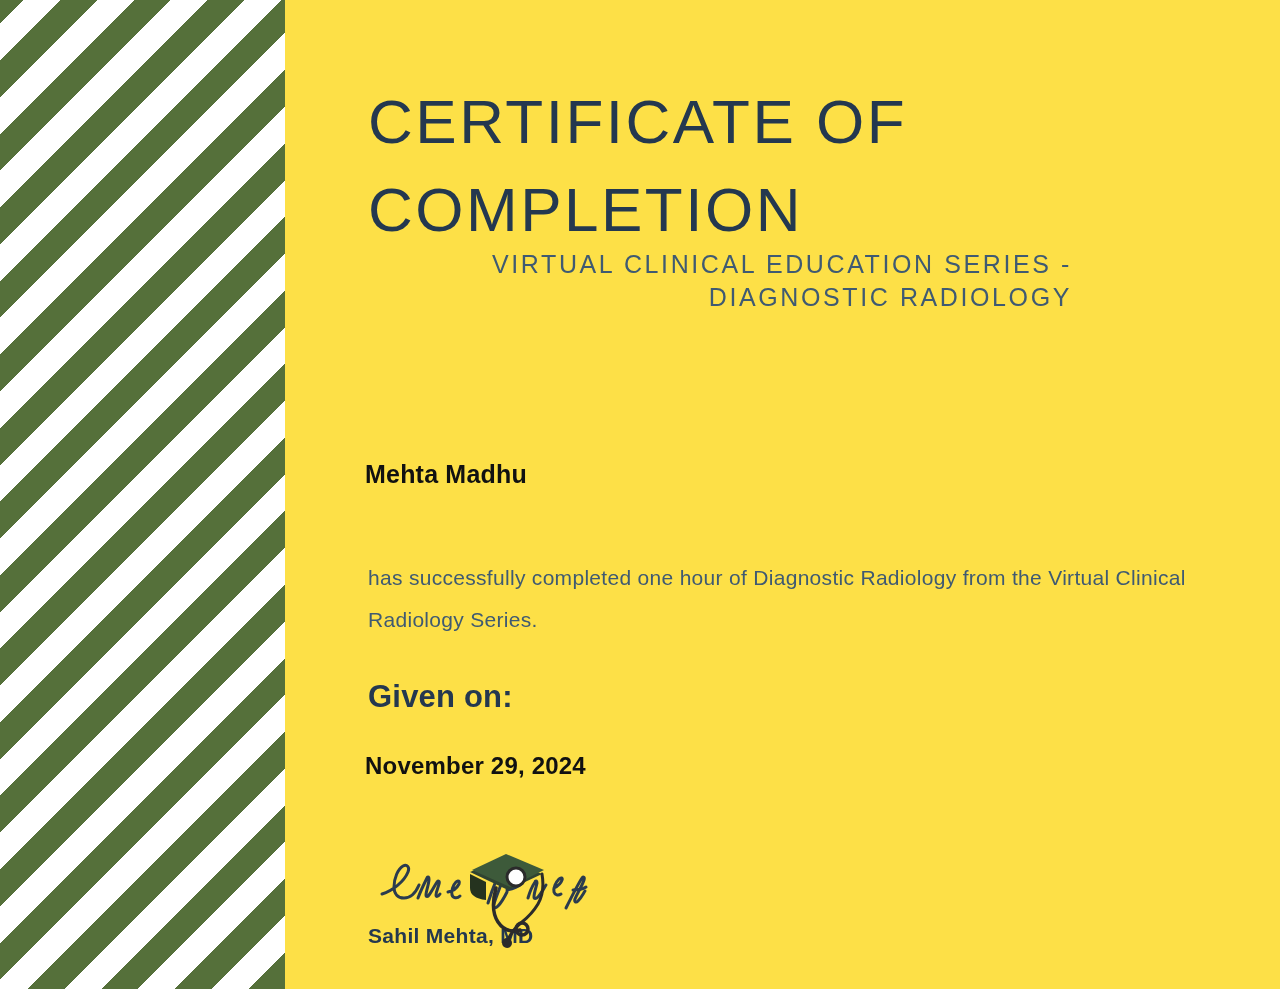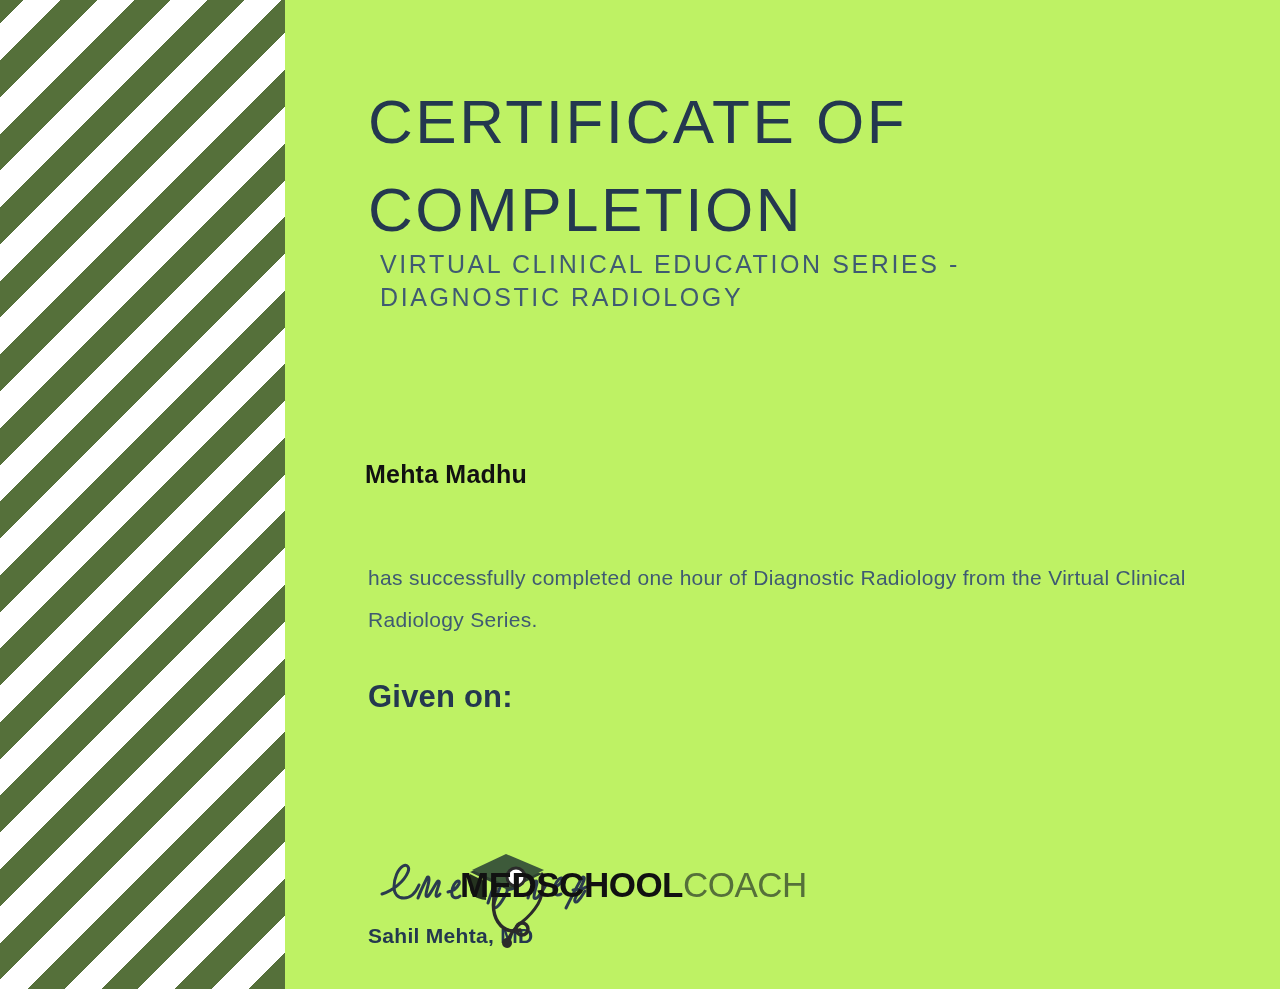--- a/index.html
+++ b/index.html
@@ -10,21 +10,21 @@
   body {
     width: 1280px;
     height: 989px;
     font-family: "Liberation Sans", sans-serif;
     overflow: hidden;
   }
   .certificate {
     position: relative;
     width: 1280px;
     height: 989px;
-    background: #bef264;
+    background: #fde047;
     overflow: hidden;
   }
   
   .stripe-band {
     position: absolute;
     left: 0;
     top: 0;
     width: 285px;
     height: 989px;
     background-color: #ffffff;
@@ -50,29 +50,30 @@
     width: 720px;
     color: #24384f;
     font-size: 62px;
     line-height: 88px;
     letter-spacing: 2.5px;
     font-weight: 400;
     text-transform: uppercase;
   }
   .subtitle {
     position: absolute;
-    left: 12px;
+    left: 4px;
     top: 248px;
     width: 700px;
     color: #3f5a72;
     font-size: 25px;
     line-height: 33px;
     letter-spacing: 2.6px;
     font-weight: 400;
     text-transform: uppercase;
+    text-align: right;
   }
   .certify-label {
     position: absolute;
     left: 0;
     top: 400px;
     color: #24384f;
     font-size: 23px;
     font-weight: bold;
     letter-spacing: 0.2px;
   }
@@ -177,20 +178,21 @@
 
     <div class="subtitle">VIRTUAL CLINICAL EDUCATION SERIES - DIAGNOSTIC RADIOLOGY</div>
 
 
     <div class="recipient-name">Mehta Madhu</div>
 
     <div class="body-text">has successfully completed one hour of Diagnostic Radiology from the Virtual Clinical Radiology Series.</div>
 
     <div class="given-label">Given on:</div>
 
+    <div class="given-date">November 29, 2024</div>
 
     <div class="signature">
       <svg width="250" height="70" viewBox="0 0 250 70" fill="none" xmlns="http://www.w3.org/2000/svg">
         <path d="M14 46c10-3 22-12 26-22 2-5-1-8-5-6-5 3-9 12-9 21 0 7 4 11 10 11 7 0 12-6 15-13" stroke="#2b3b4e" stroke-width="3" stroke-linecap="round" fill="none"></path>
         <path d="M50 50c3-8 7-16 9-20 1-2 2-1 2 1 0 5-3 12-3 16 0 2 2 2 3 0 3-4 6-10 8-13 1-2 3-1 2 2-1 4-3 8-3 11 0 2 2 2 4-1" stroke="#2b3b4e" stroke-width="3" stroke-linecap="round" fill="none"></path>
         <path d="M80 44c5-1 9-4 11-8 1-3-1-4-3-2-3 3-5 9-4 13 1 3 5 4 8 1" stroke="#2b3b4e" stroke-width="3" stroke-linecap="round" fill="none"></path>
         <path d="M120 55c4-13 10-28 16-38 2-4 4-3 3 1-3 13-11 30-13 38-1 4 1 5 4 2 4-4 7-10 9-14" stroke="#2b3b4e" stroke-width="3" stroke-linecap="round" fill="none"></path>
         <path d="M139 42c6-1 11-3 14-6" stroke="#2b3b4e" stroke-width="3" stroke-linecap="round" fill="none"></path>
         <path d="M160 50c2-7 5-13 7-16 1-2 2-1 2 1-1 5-3 10-3 14 0 2 2 2 4 0 3-3 6-9 8-12" stroke="#2b3b4e" stroke-width="3" stroke-linecap="round" fill="none"></path>
         <path d="M186 40c4-2 7-5 8-8 1-2-1-3-3-1-3 3-6 9-5 13 1 3 4 4 7 2" stroke="#2b3b4e" stroke-width="3" stroke-linecap="round" fill="none"></path>
@@ -215,17 +217,14 @@
         <circle cx="57" cy="113" r="5" fill="#2b2b2b"></circle>
 
         <path d="M46 58 Q40 80 48 92 Q56 104 70 100" stroke="#2b2b2b" stroke-width="3.5" fill="none" stroke-linecap="round"></path>
         <circle cx="72" cy="99" r="6" fill="none" stroke="#2b2b2b" stroke-width="3.5"></circle>
 
         <circle cx="66" cy="47" r="9" fill="#ffffff" stroke="#2b2b2b" stroke-width="3"></circle>
       </svg>
     </div>
   </div>
 
-  <div class="logo-text">
-    <span class="t1">MEDSCHOOL</span><span class="t2">COACH</span>
-  </div>
 
 </div>
 
 </body></html>

